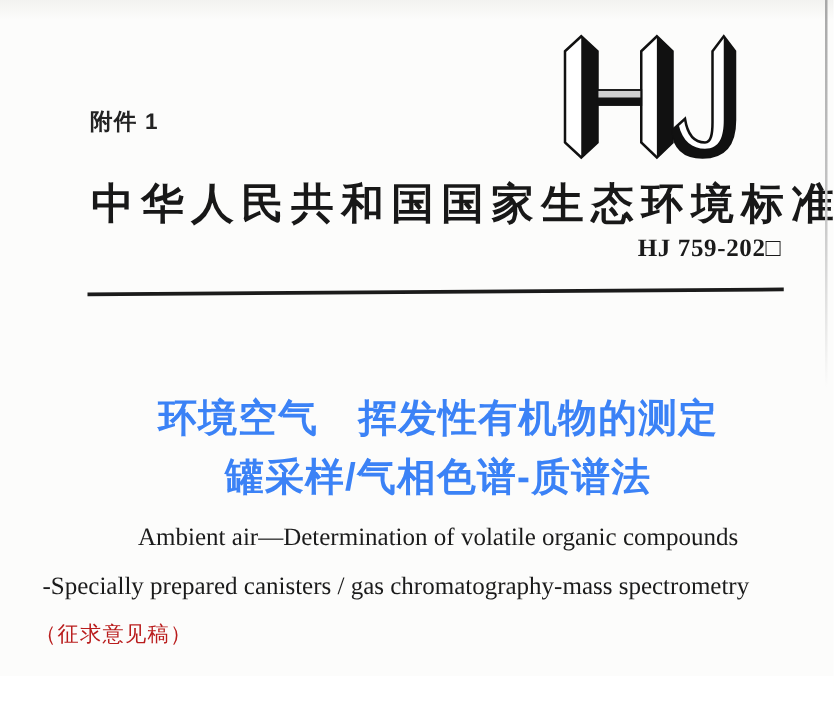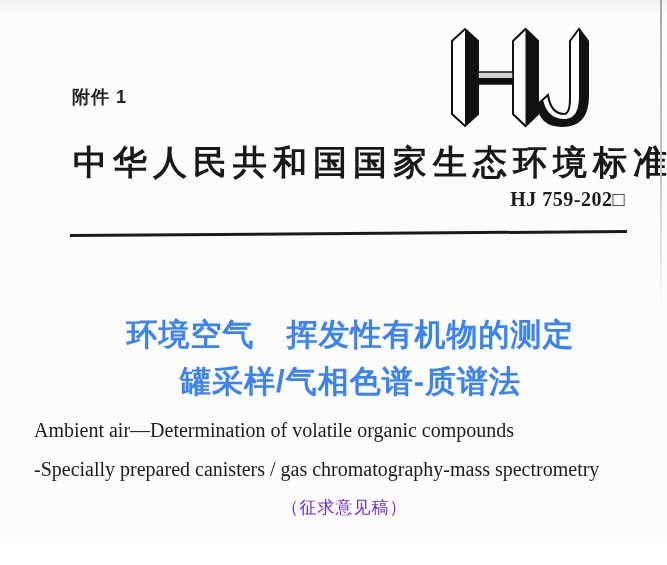--- a/index.html
+++ b/index.html
@@ -48,33 +48,32 @@
   .title-zh {
     position: absolute; left: 34px; width: 633px; top: 311px;
     text-align: center;
     font-family: "Liberation Sans", sans-serif;
     font-size: 31px; font-weight: 700; color: #3b82f6;
     line-height: 47px; letter-spacing: 1px;
     white-space: nowrap;
   }
   .title-en-1 {
     position: absolute; left: 34px; width: 633px; top: 419px;
-    text-align: left; font-size: 20px; color: #1b1b1b;
+    text-align: center; font-size: 20px; color: #1b1b1b;
     font-family: "Liberation Serif", serif; white-space: nowrap;
   }
   .title-en-2 {
     position: absolute; left: 34px; width: 633px; top: 458px;
     text-align: left; font-size: 20px; color: #1b1b1b;
     font-family: "Liberation Serif", serif; white-space: nowrap;
   }
   .draft-note {
     position: absolute; left: 28px; width: 633px; top: 496px;
-    text-align: center;
     font-family: "Liberation Sans", sans-serif;
-    font-size: 17px; font-weight: 500; color: #6d28d9; letter-spacing: 1px;
+    font-size: 17px; font-weight: 500; color: #b91c1c; letter-spacing: 1px;
   }
 </style>
 </head>
 <body>
 
 <div class="page">
 
   <div class="scan-top"></div>
 
   <div class="attachment">附件 1</div>

